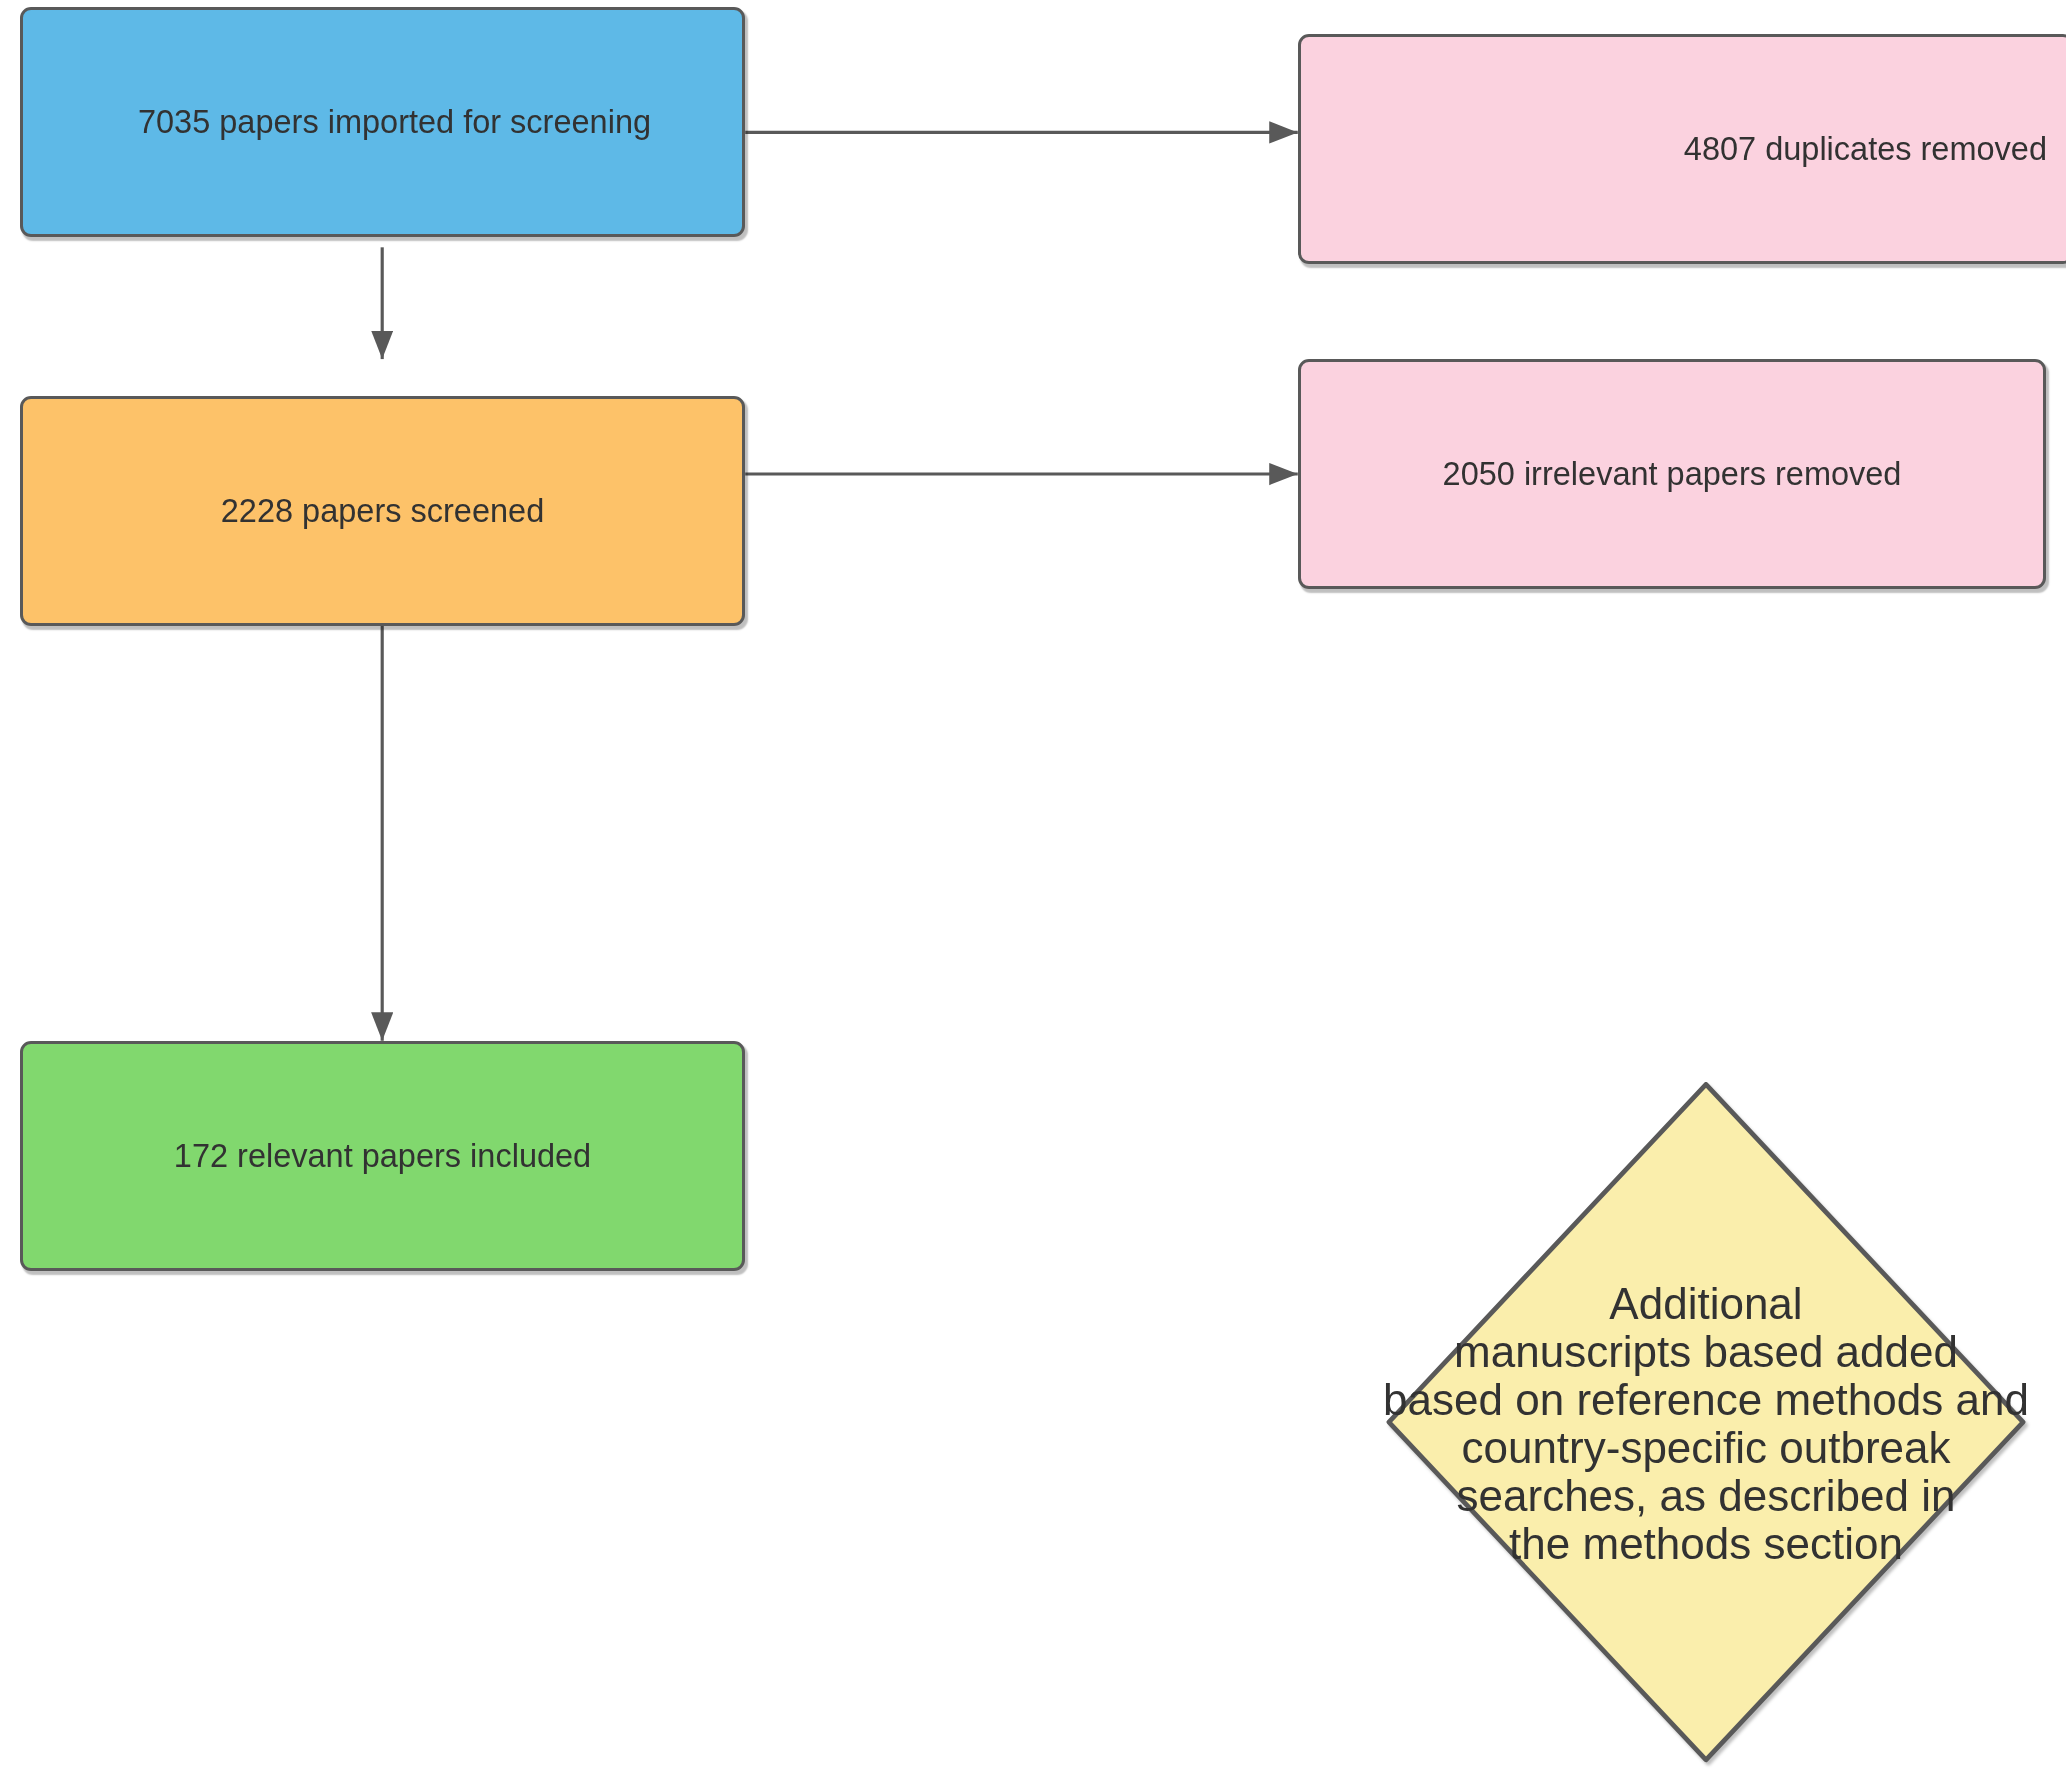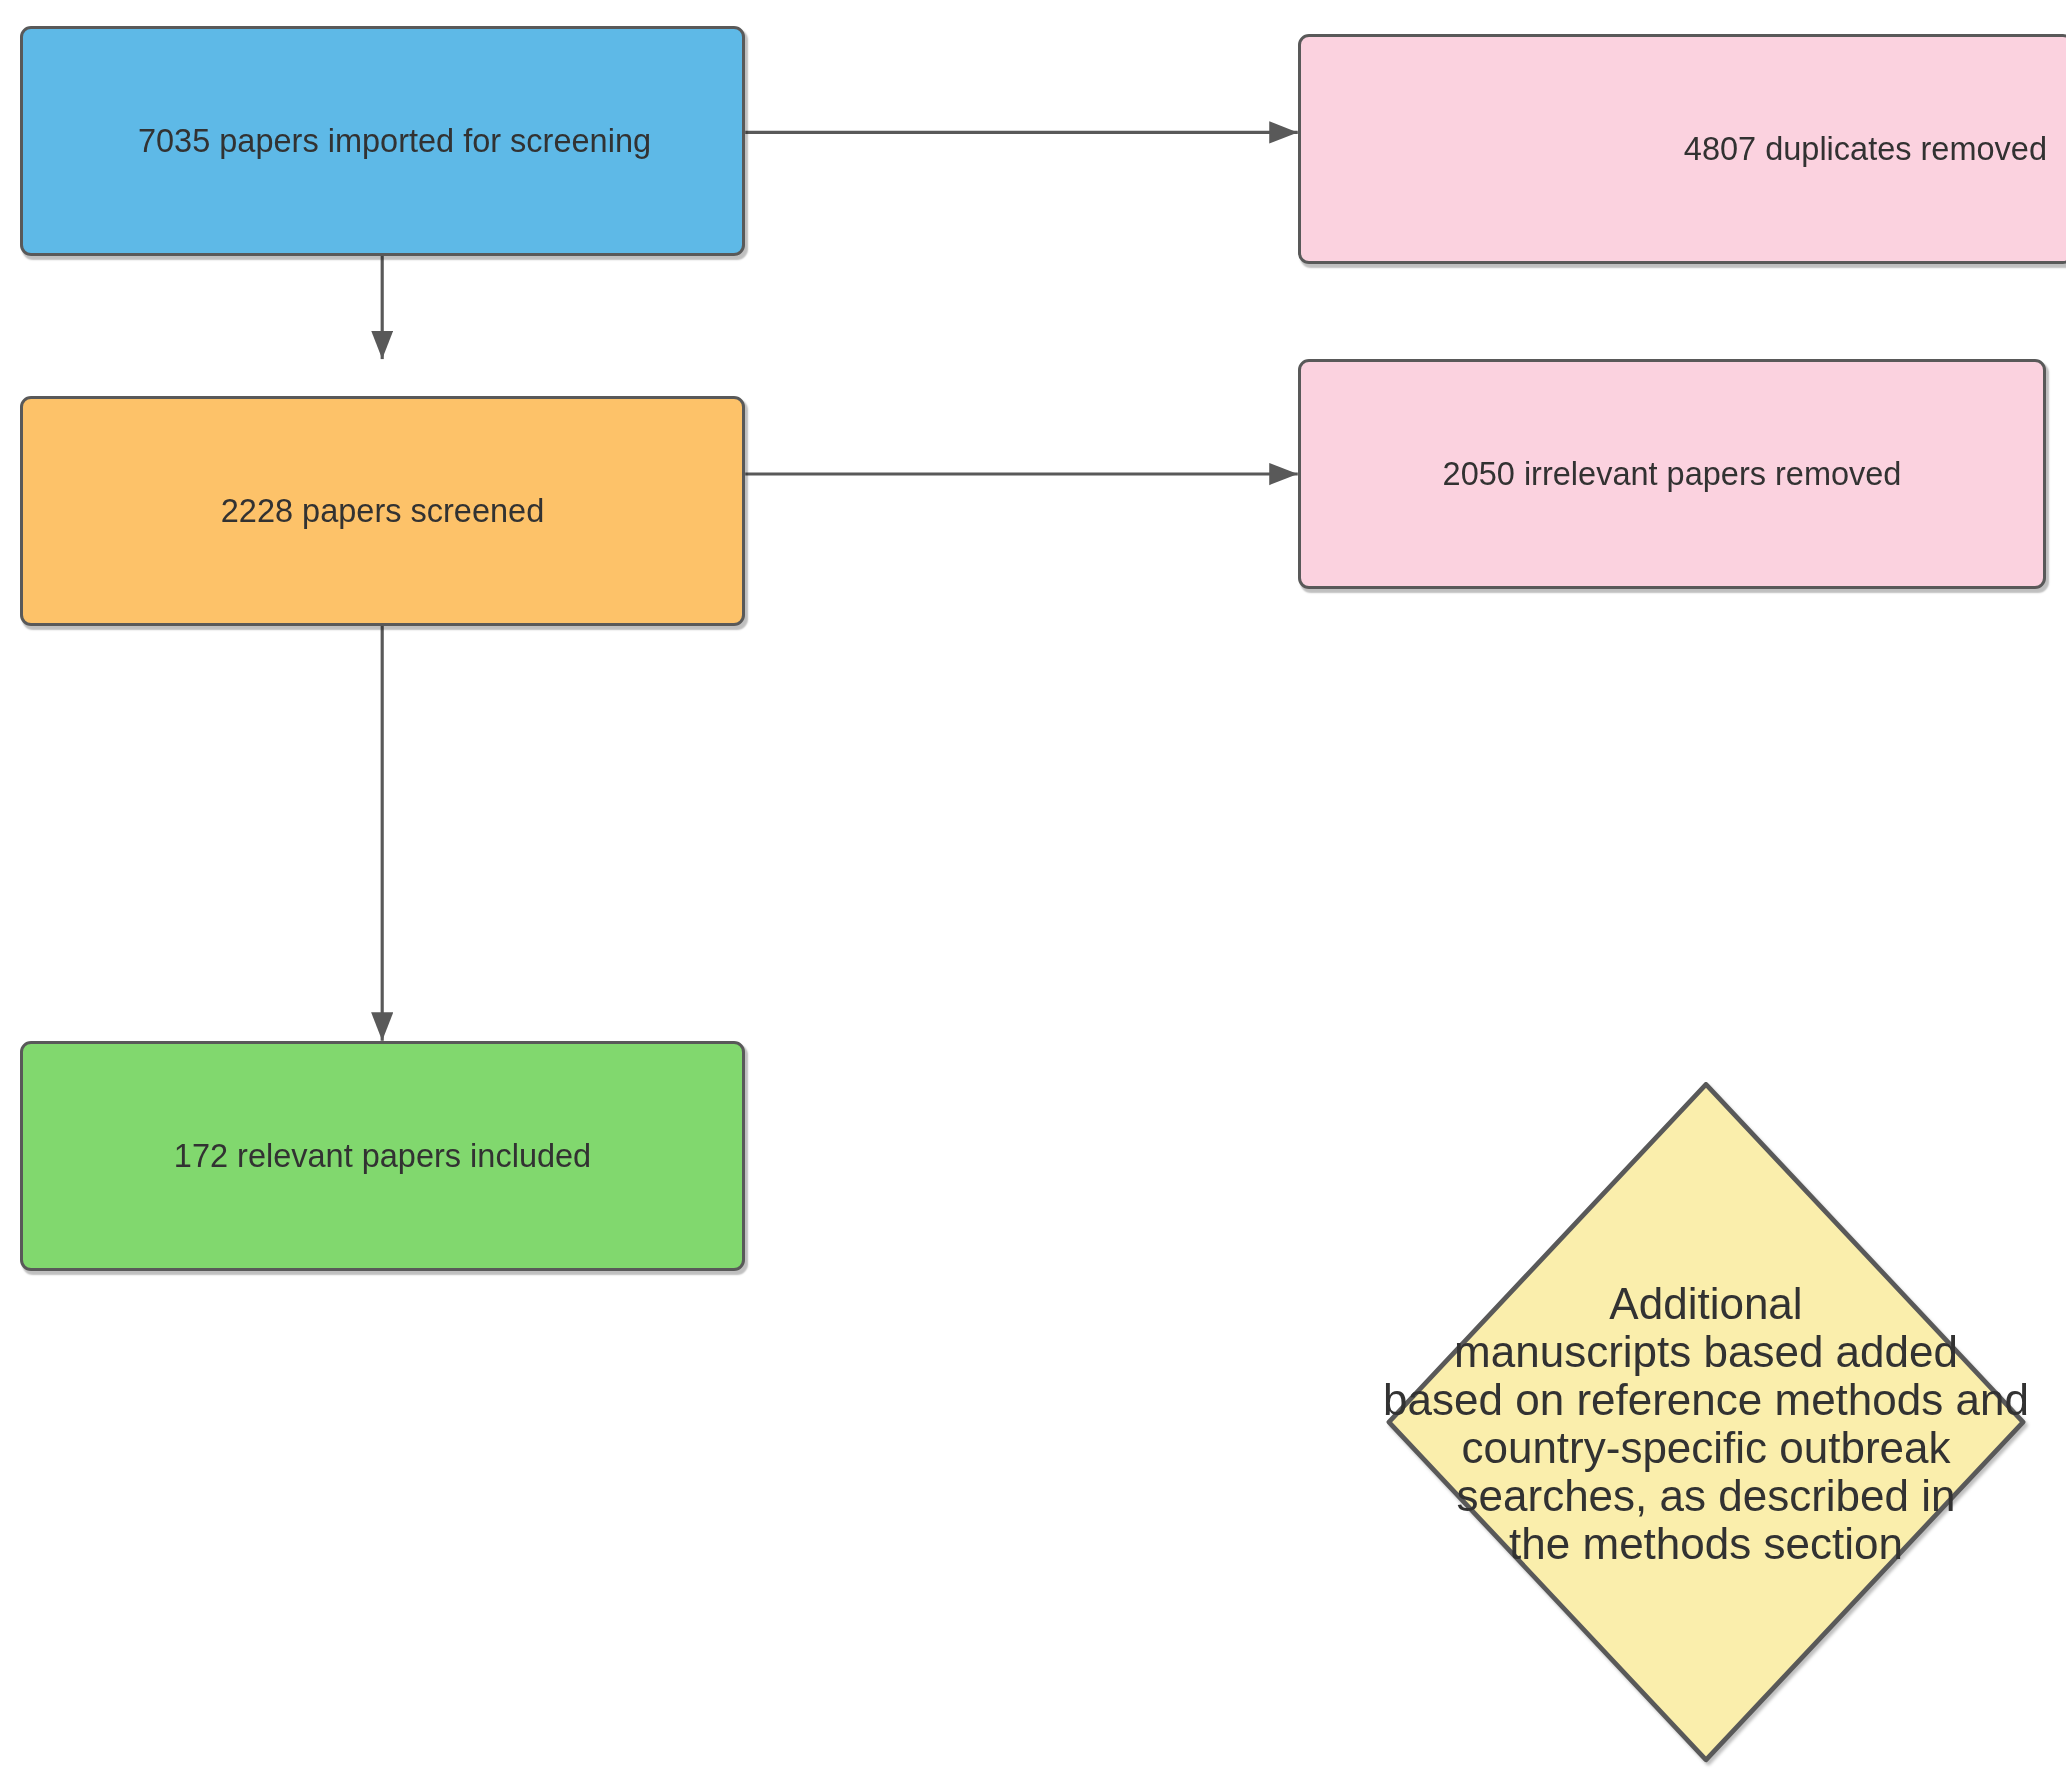--- a/index.html
+++ b/index.html
@@ -83,21 +83,21 @@
         <path class="arrowhead" d="M0,0 L36,14 L0,28 Z"></path>
       </marker>
     </defs>
     <path class="edge" d="M940,167 H1637" marker-end="url(#arrow)"></path>
     <path class="edge" d="M482,312 V453" marker-end="url(#arrow)"></path>
     <path class="edge" d="M940,598 H1637" marker-end="url(#arrow)"></path>
     <path class="edge" d="M482,743 V1313" marker-end="url(#arrow)"></path>
     <polygon class="diamond" points="2152,1368 2552,1794 2152,2220 1752,1794"></polygon>
   </svg>
 
-  <div class="node fill-blue" style="left:20px; top:26px; width:725px; height:230px;padding-left:48px;">
+  <div class="node fill-blue" style="left:20px; top:7px; width:725px; height:230px;padding-left:48px;">
     <span class="label">7035 papers imported for screening</span>
   </div>
 
   <div class="node fill-pink" style="left:1298px; top:34px; width:776px; height:230px;justify-content:flex-end;">
     <span class="label">4807 duplicates removed</span>
   </div>
 
   <div class="node fill-orange" style="left:20px; top:359px; width:725px; height:230px;">
     <span class="label">2228 papers screened</span>
   </div>

